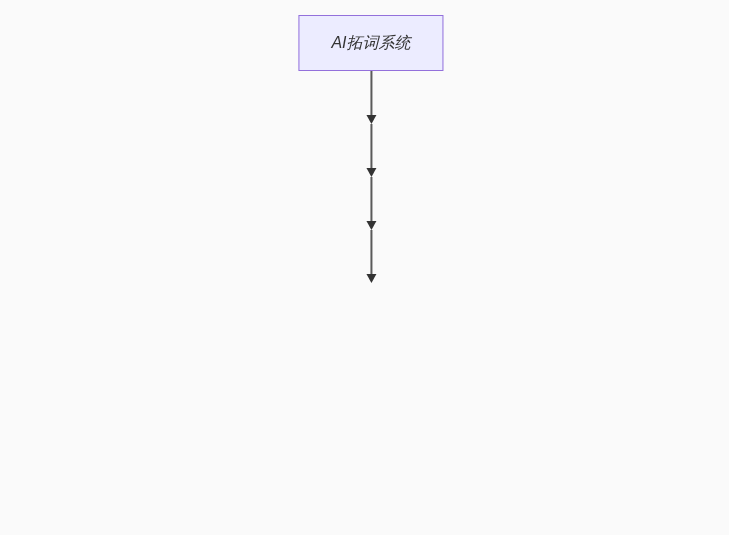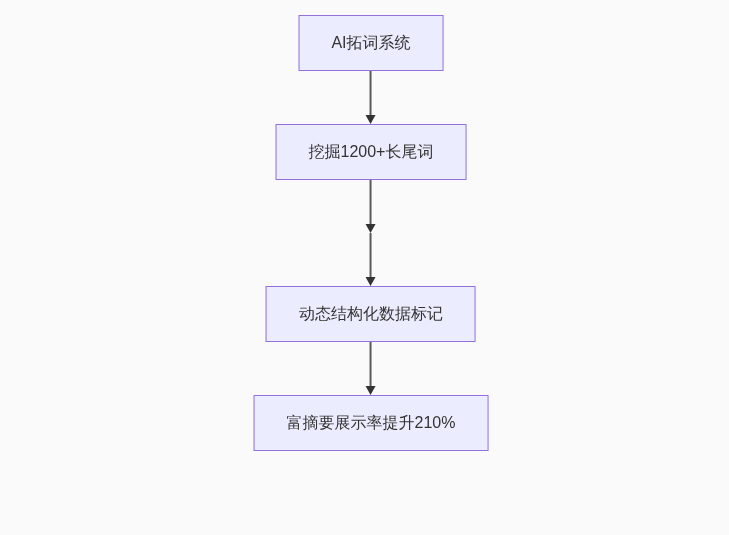--- a/index.html
+++ b/index.html
@@ -38,20 +38,21 @@
     display: flex;
     align-items: center;
     justify-content: center;
     background: var(--node-fill);
     border: 1px solid var(--node-border);
     color: var(--text);
     font-size: 16px;
     line-height: 1;
     white-space: nowrap;
     text-align: center;
+    font-style: italic;
   }
   .flow-connector {
     height: 53px;
     width: 12px;
     display: flex;
     flex-direction: column;
     align-items: center;
     justify-content: flex-start;
   }
   .arrow-line {
@@ -75,42 +76,33 @@
 
     <div class="flow-node">
       <span>AI拓词系统</span>
     </div>
 
     <div class="flow-connector">
       <div class="arrow-line"></div>
       <div class="arrow-head"></div>
     </div>
 
-    <div class="flow-node">
-      <span>挖掘1200+长尾词</span>
-    </div>
 
     <div class="flow-connector">
       <div class="arrow-line"></div>
       <div class="arrow-head"></div>
     </div>
 
 
     <div class="flow-connector">
       <div class="arrow-line"></div>
       <div class="arrow-head"></div>
     </div>
 
-    <div class="flow-node">
-      <span>动态结构化数据标记</span>
-    </div>
 
     <div class="flow-connector">
       <div class="arrow-line"></div>
       <div class="arrow-head"></div>
     </div>
 
-    <div class="flow-node">
-      <span>富摘要展示率提升210%</span>
-    </div>
 
   </div>
 </div>
 
 </body></html>

